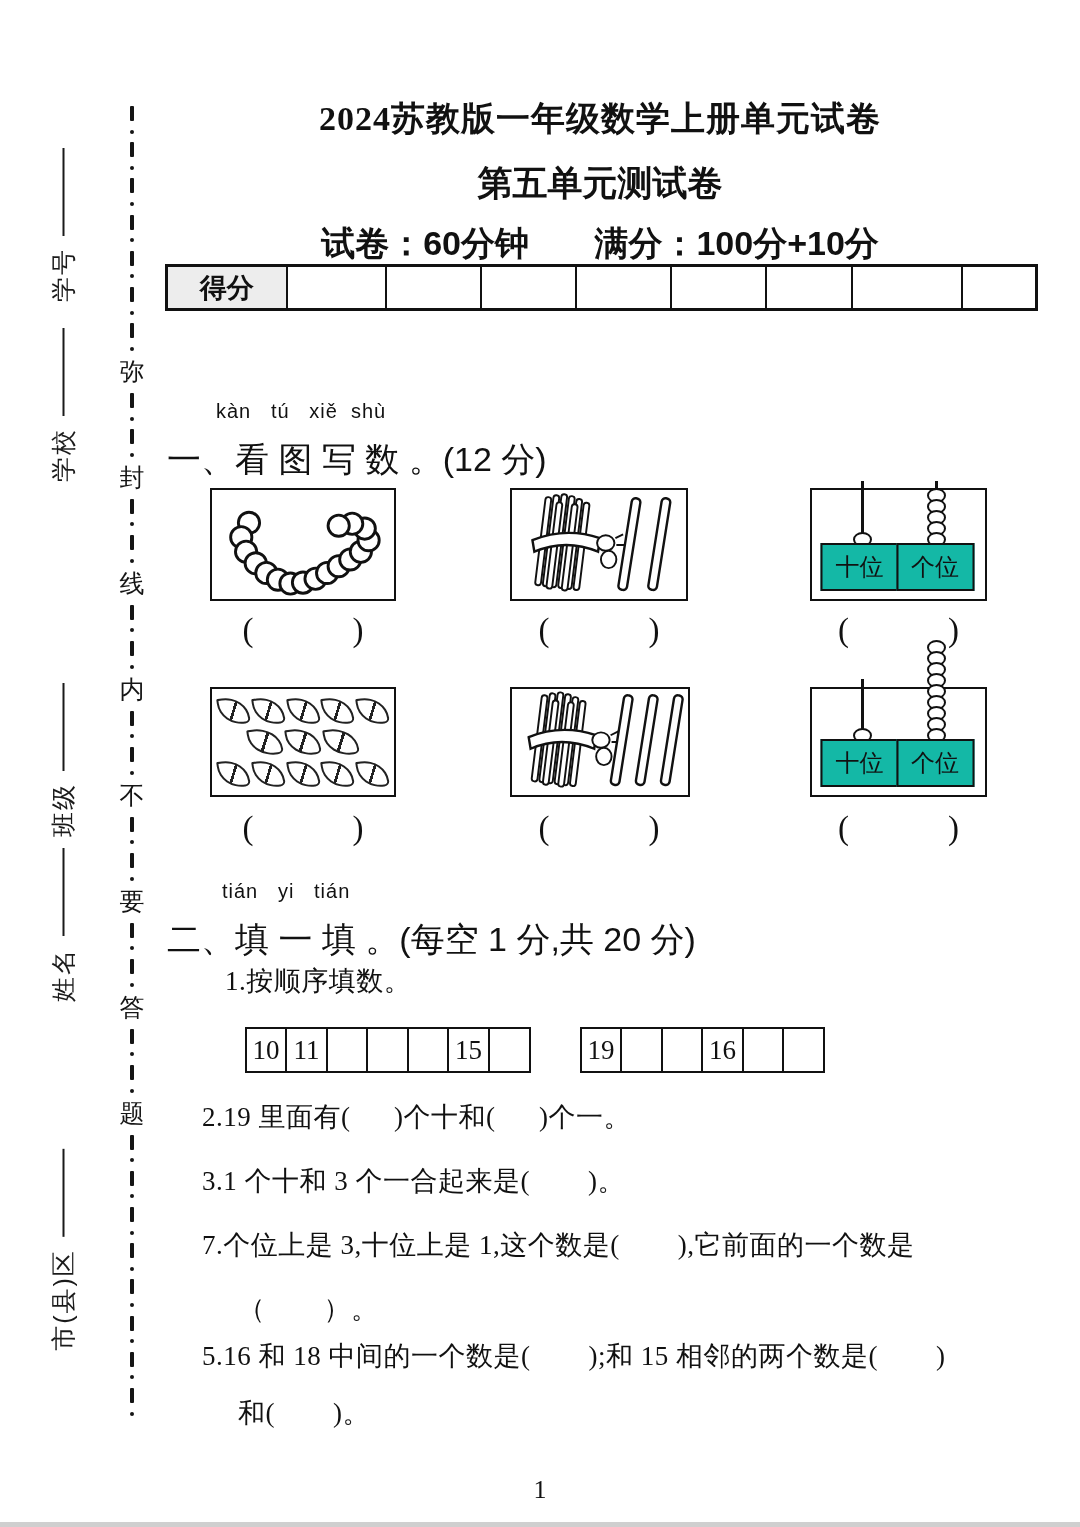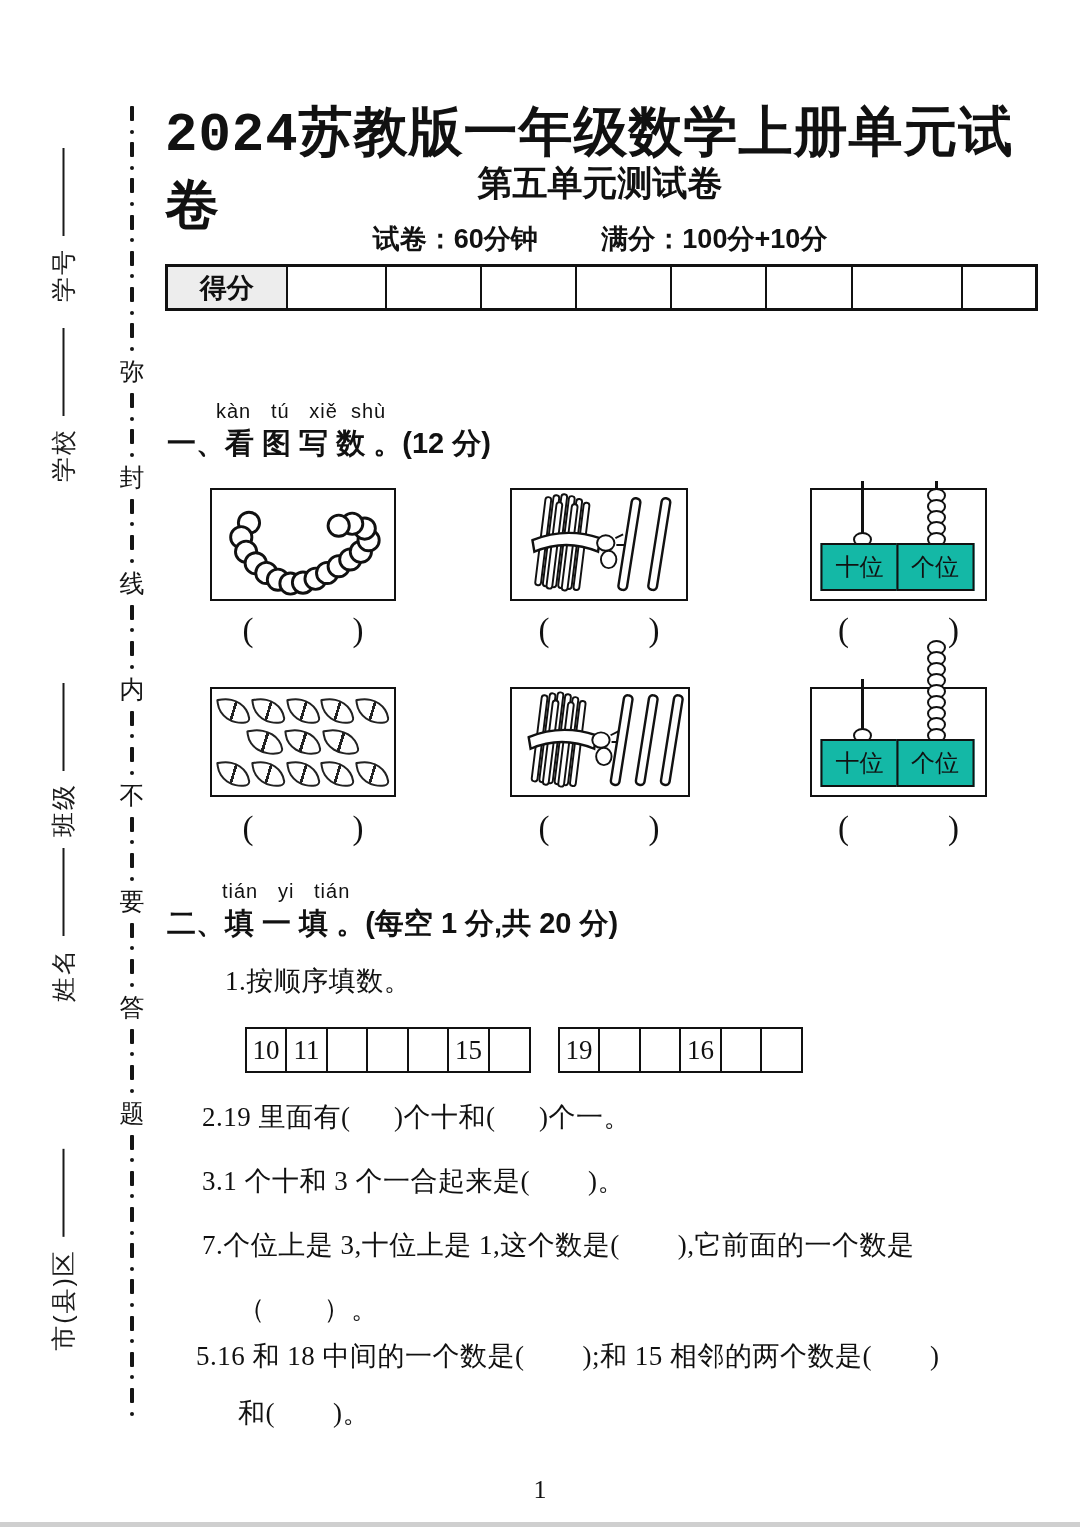--- a/index.html
+++ b/index.html
@@ -14,40 +14,40 @@
   .side-label{font-size:25px;font-family:"Liberation Sans",sans-serif;color:#1a1a1a;letter-spacing:2px;}
   .side-line{display:inline-block;width:88px;border-bottom:2.5px solid #1a1a1a;height:0;}
 
   .seal-col{position:absolute;left:119px;top:106px;height:1310px;width:26px;
             display:flex;flex-direction:column;align-items:center;justify-content:space-between;}
   .seal-dash{width:4px;height:15px;background:#151515;border-radius:1px;}
   .seal-dot{width:4px;height:4px;background:#151515;border-radius:50%;}
   .seal-char{font-size:25px;color:#151515;font-family:"Liberation Sans",sans-serif;line-height:1;}
 
   
-  .title{position:absolute;left:165px;top:96px;width:870px;text-align:left;
-         font-family:Liberation Mono, monospace;font-weight:bold;font-size:54px;letter-spacing:1px;}
+  .title{position:absolute;left:165px;top:96px;width:870px;text-align:center;
+         font-family:Liberation Serif, serif;font-weight:bold;font-size:34px;letter-spacing:1px;}
   .subtitle{position:absolute;left:165px;top:160px;width:870px;text-align:center;
          font-family:"Liberation Sans",sans-serif;font-weight:bold;font-size:35px;}
   .info-line{position:absolute;left:165px;top:221px;width:870px;text-align:center;
-         font-family:"Liberation Sans",sans-serif;font-weight:bold;font-size:27px;}
+         font-family:"Liberation Sans",sans-serif;font-weight:bold;font-size:34px;}
   .info-line span{margin:0 28px;}
 
   
   table.score{position:absolute;left:165px;top:264px;width:870px;border-collapse:collapse;
          table-layout:fixed;font-family:"Liberation Sans",sans-serif;font-weight:bold;font-size:27px;}
   table.score td{border:2px solid #111;text-align:center;padding:0;}
   table.score tr.hdr td{height:45px;background:#ededed;}
   table.score tr.scr td{height:41px;background:#fff;}
   table.score tr.scr td.lbl{background:#ededed;}
   table.score{border:3px solid #111;}
 
   
   .pinyin{position:absolute;font-family:"Liberation Sans",sans-serif;font-size:20px;letter-spacing:1px;white-space:pre;}
-  .sec-head{position:absolute;font-family:"Liberation Sans",sans-serif;font-weight:bold;font-size:29px;white-space:pre;}
+  .sec-head{position:absolute;font-family:"Liberation Sans",sans-serif;font-weight:normal;font-size:34px;white-space:pre;margin-top:13px;}
 
   
   .pic-box{position:absolute;border:2.5px solid #111;background:#fff;box-sizing:border-box;}
   .paren{position:absolute;font-size:33px;font-family:"Liberation Serif",serif;white-space:pre;text-align:center;}
 
   
   .leaf-grid{width:100%;height:100%;display:flex;flex-direction:column;justify-content:space-evenly;padding:4px 6px;box-sizing:border-box;}
   .leaf-row{display:flex;justify-content:center;gap:4px;}
   .leaf{width:30px;height:24px;border:2px solid #222;border-radius:5% 95% 20% 95%;
         transform:rotate(-8deg);background:
@@ -378,30 +378,30 @@
   <div class="strip" style="left:231px;top:1027px">
     <div class="cell">10</div>
     <div class="cell">11</div>
     <div class="cell"></div>
     <div class="cell"></div>
     <div class="cell"></div>
     <div class="cell">15</div>
     <div class="cell"></div>
   </div>
 
-  <div class="strip" style="left:544px;top:1027px">
+  <div class="strip" style="left:566px;top:1027px">
     <div class="cell">19</div>
     <div class="cell"></div>
     <div class="cell"></div>
     <div class="cell">16</div>
     <div class="cell"></div>
     <div class="cell"></div>
   </div>
 
   <div class="q" style="left:202px;top:1099px">2.19 里面有(      )个十和(      )个一。</div>
   <div class="q" style="left:202px;top:1163px">3.1 个十和 3 个一合起来是(        )。</div>
   <div class="q" style="left:202px;top:1227px">7.个位上是 3,十位上是 1,这个数是(        ),它前面的一个数是</div>
   <div class="q" style="left:238px;top:1291px">（        ）。</div>
-  <div class="q" style="left:196px;top:1338px">5.16 和 18 中间的一个数是(        );和 15 相邻的两个数是(        )</div>
+  <div class="q" style="left:202px;top:1338px">5.16 和 18 中间的一个数是(        );和 15 相邻的两个数是(        )</div>
   <div class="q" style="left:238px;top:1395px">和(        )。</div>
 
   <div class="page-num">1</div>
 </div>
 
 </body></html>

